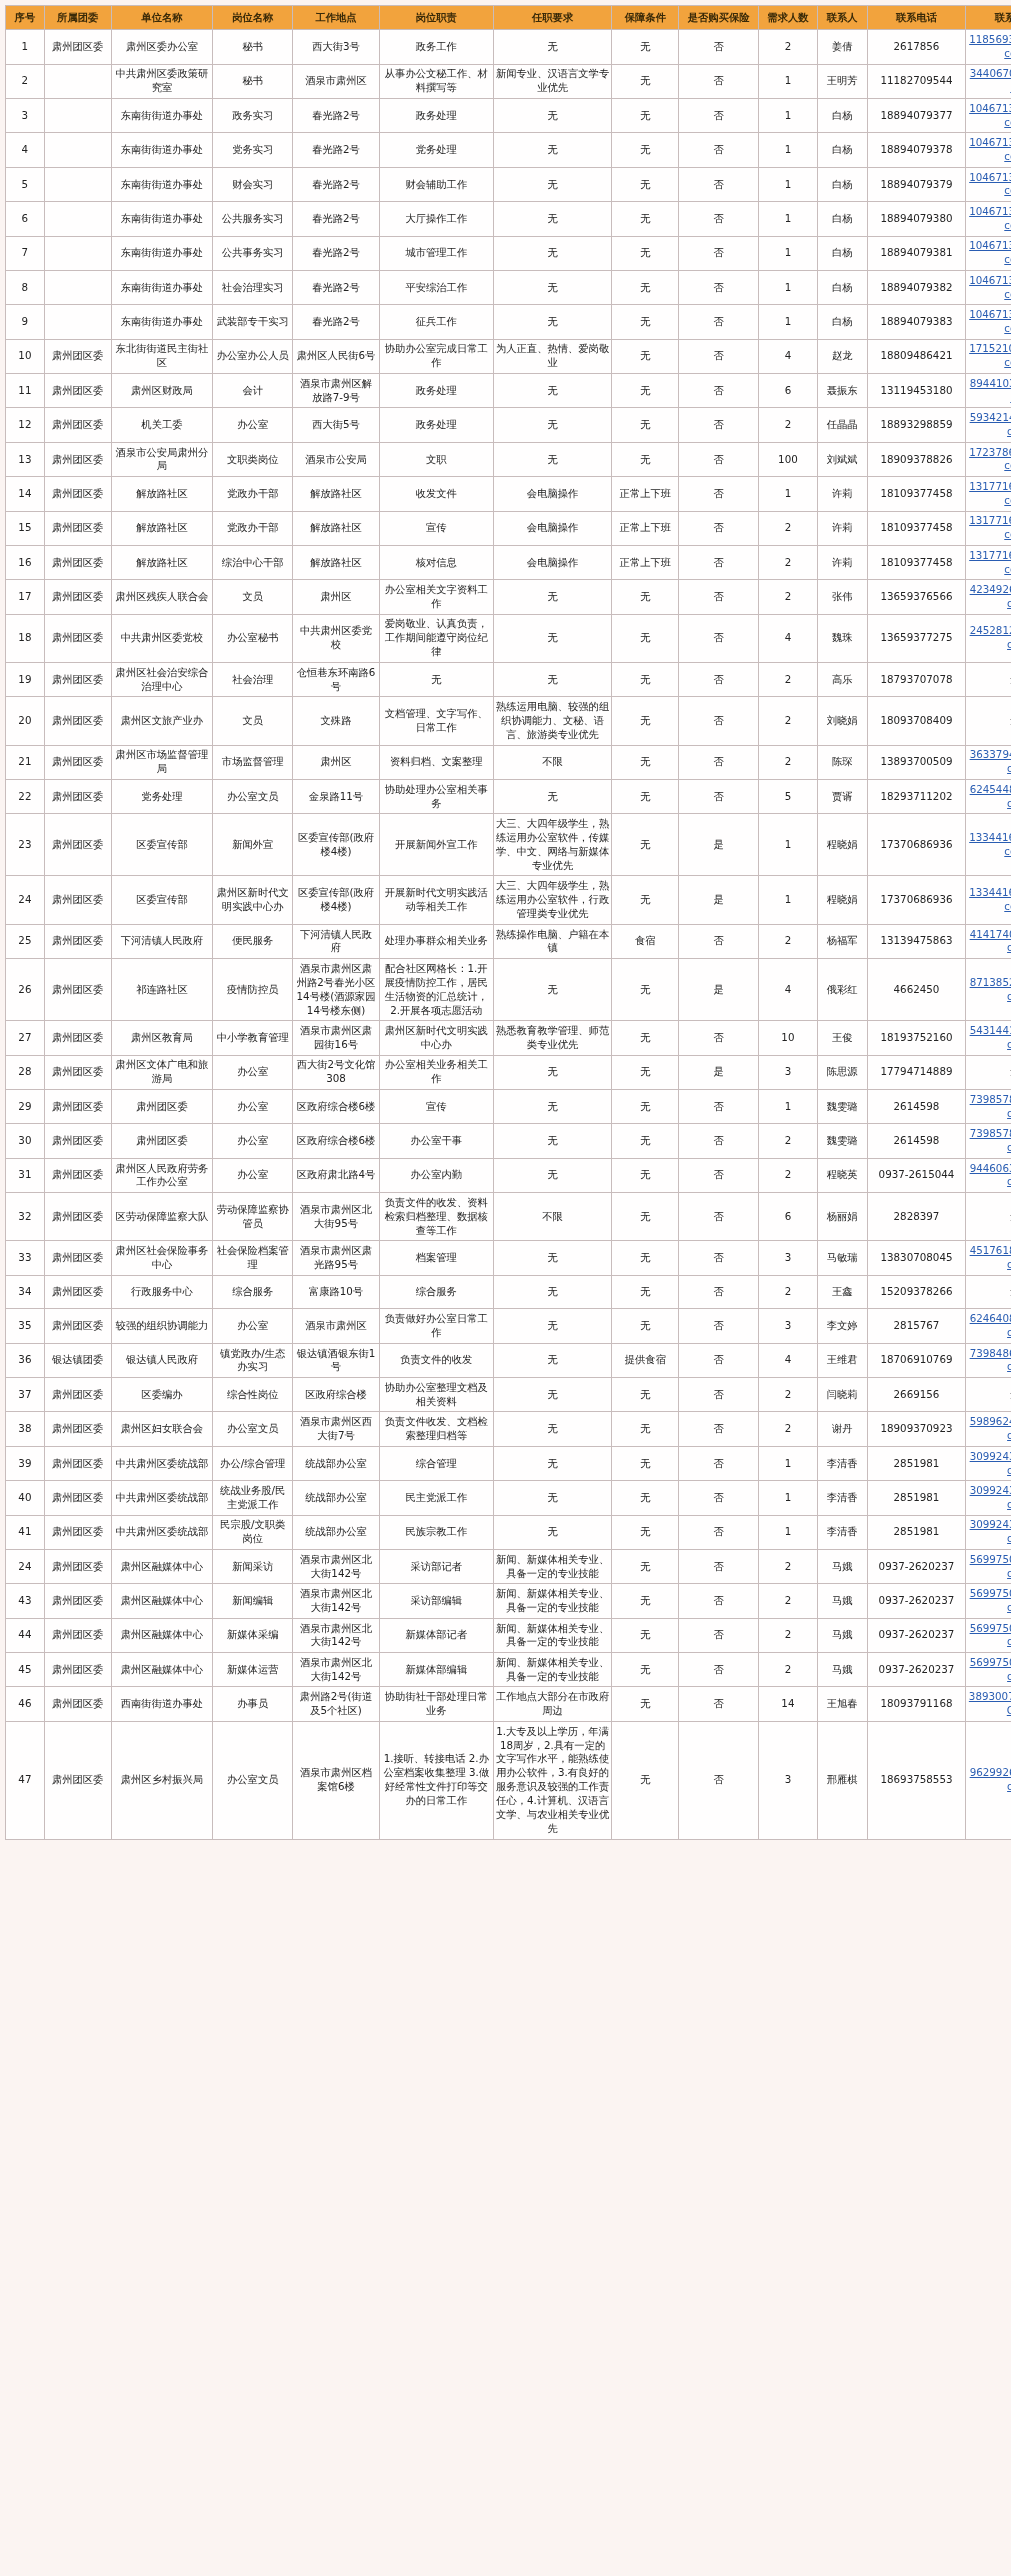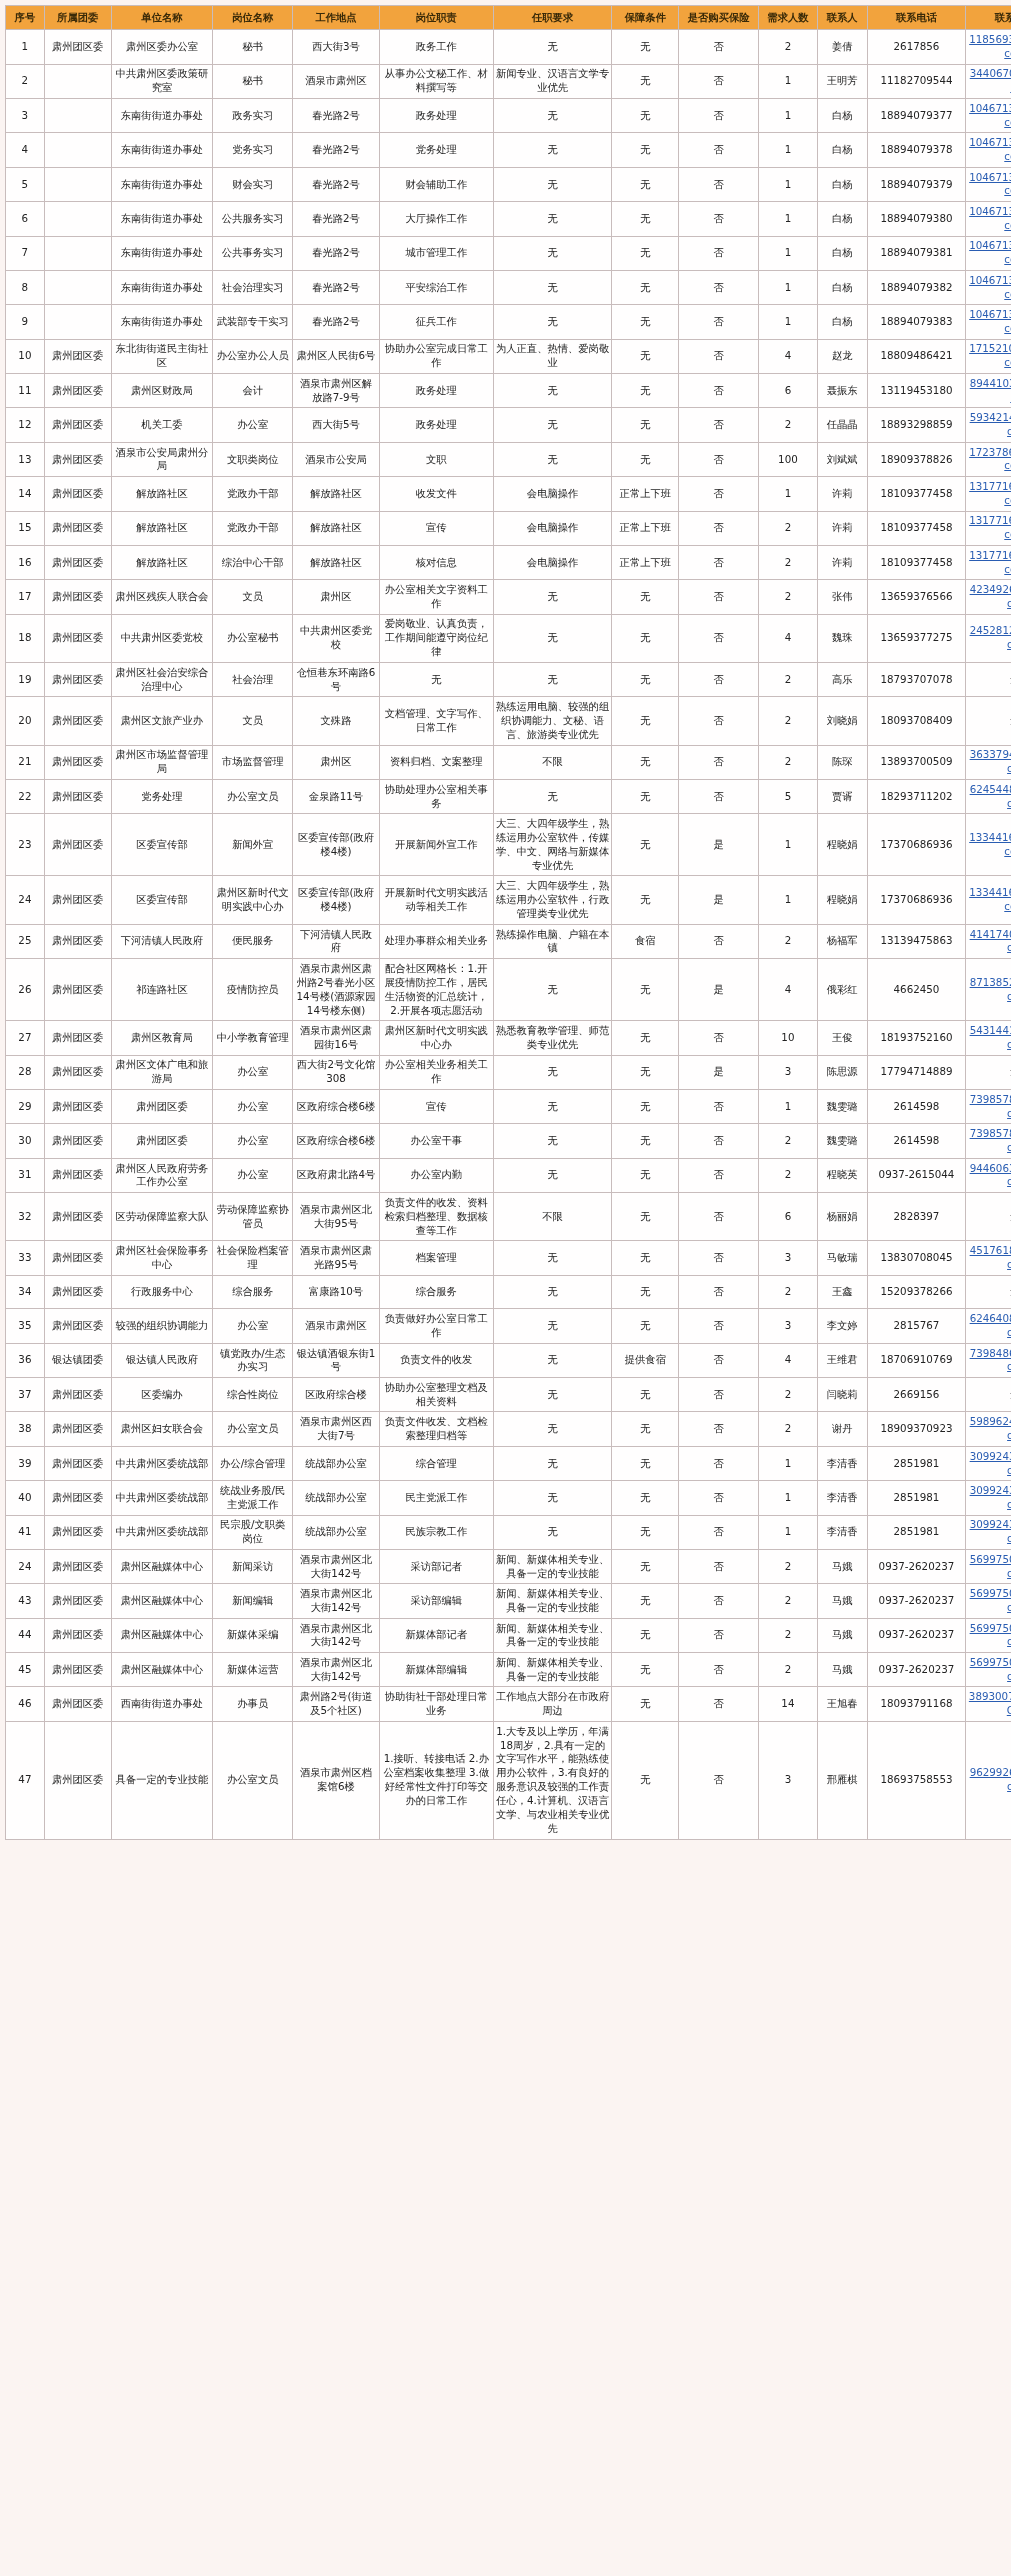--- a/index.html
+++ b/index.html
@@ -756,21 +756,21 @@
           <td class="c7">无</td>
           <td class="c8">否</td>
           <td class="c9">14</td>
           <td class="c10">王旭春</td>
           <td class="c11">18093791168</td>
           <td class="c12"><a class="email-link" href="#">389300727@qq.COM</a></td>
         </tr>
         <tr>
           <td class="c0">47</td>
           <td class="c1">肃州团区委</td>
-          <td class="c2">具备一定的专业技能</td>
+          <td class="c2">肃州区乡村振兴局</td>
           <td class="c3">办公室文员</td>
           <td class="c4">酒泉市肃州区档案馆6楼</td>
           <td class="c5">1.接听、转接电话 2.办公室档案收集整理 3.做好经常性文件打印等交办的日常工作</td>
           <td class="c6">1.大专及以上学历，年满18周岁，2.具有一定的文字写作水平，能熟练使用办公软件，3.有良好的服务意识及较强的工作责任心，4.计算机、汉语言文学、与农业相关专业优先</td>
           <td class="c7">无</td>
           <td class="c8">否</td>
           <td class="c9">3</td>
           <td class="c10">邢雁棋</td>
           <td class="c11">18693758553</td>
           <td class="c12"><a class="email-link" href="#">962992675@qq.com</a></td>

